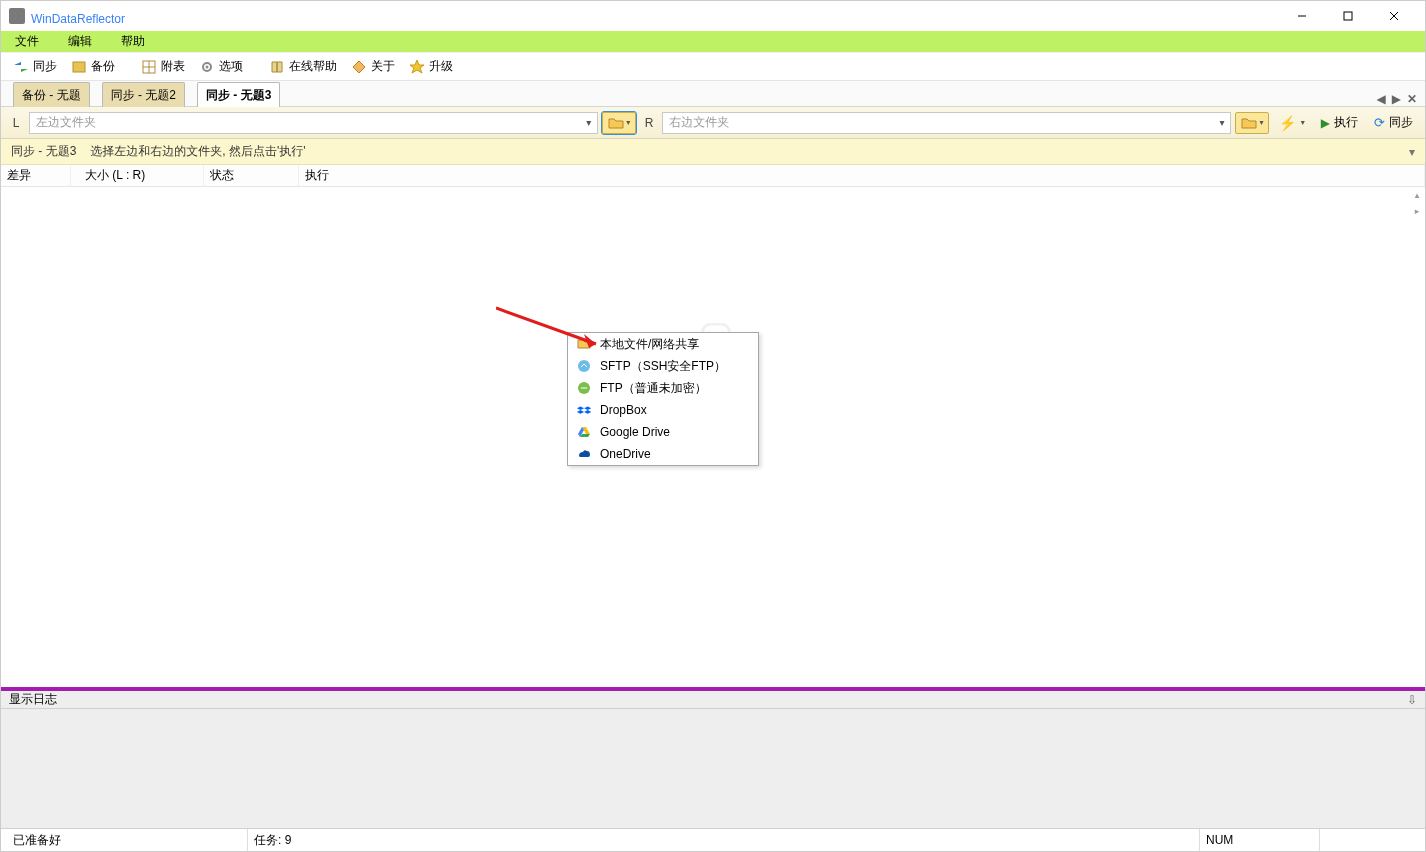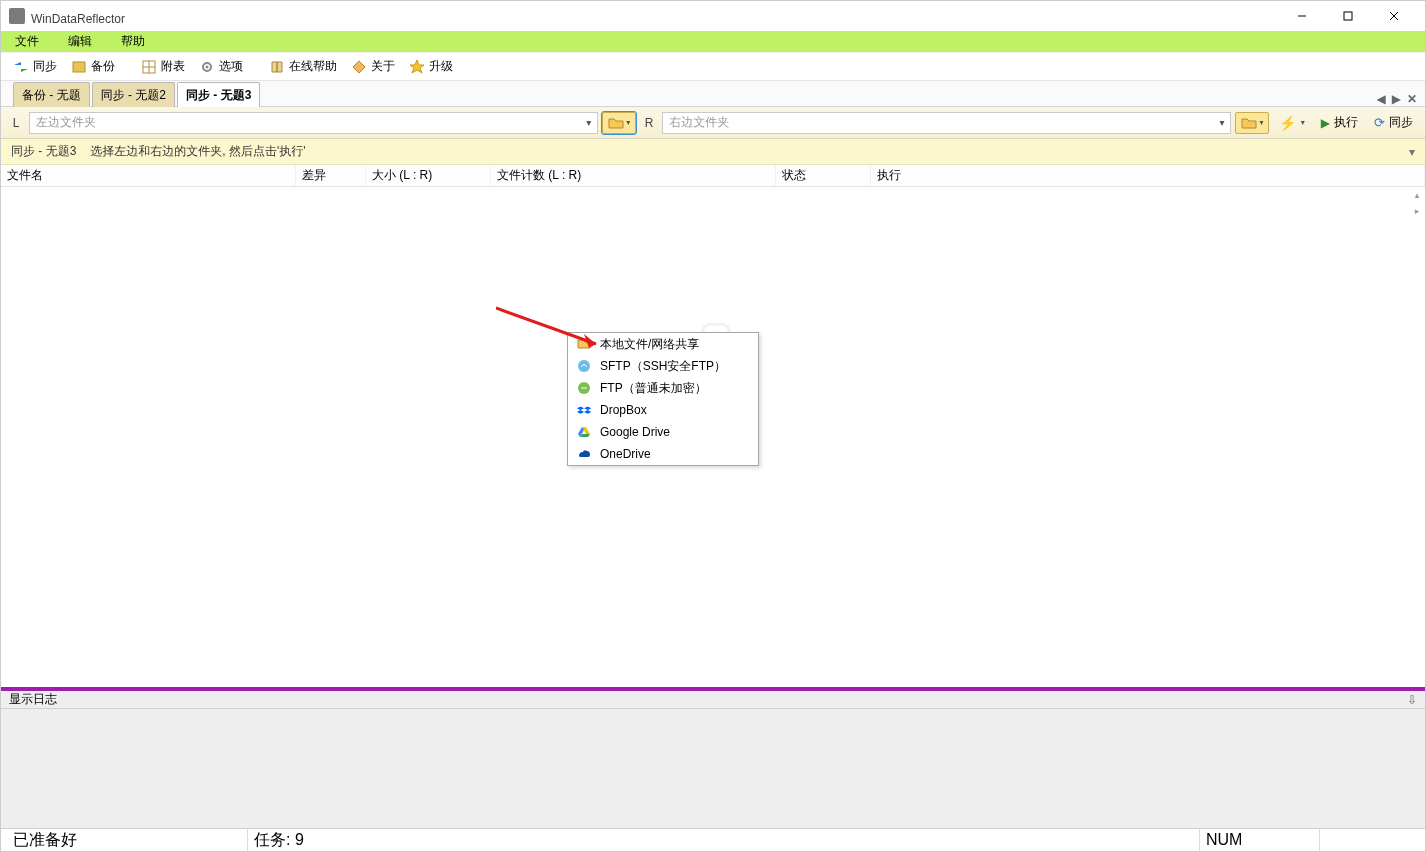--- a/index.html
+++ b/index.html
@@ -1,32 +1,32 @@
 <!DOCTYPE html>
 <html><head>
 <meta charset="utf-8">
 <style>
 * { box-sizing: border-box; margin: 0; padding: 0; }
 body { font-family: "Microsoft YaHei","Segoe UI",Tahoma,sans-serif; font-size: 12px; background: #fff; width: 1426px; height: 852px; overflow: hidden; display: flex; flex-direction: column; border: 1px solid #ccc; }
 
 .titlebar { height: 30px; background: #fff; display: flex; align-items: center; padding: 0 8px; }
 .titlebar .app-icon { width: 16px; height: 16px; background: #7a7a7a; margin-right: 6px; border-radius: 2px; }
-.titlebar .title { flex: 1; color: #404040; margin-top: 6px; }
+.titlebar .title { flex: 1; color: #3b82f6; margin-top: 6px; }
 .titlebar .win-btn { width: 46px; height: 30px; display: flex; align-items: center; justify-content: center; color: #333; font-size: 12px; }
 
 .menubar { height: 22px; background: #bef264; display: flex; align-items: center; padding: 0 6px; gap: 13px; border-bottom: 1px solid #f0f0f0; }
 .menubar .menu-item { padding: 2px 8px; color: #000; }
 
 .toolbar { height: 28px; background: #fff; display: flex; align-items: center; padding: 0 6px; gap: 2px; border-bottom: 1px solid #e5e5e5; }
 .tool-btn { display: flex; align-items: center; gap: 4px; padding: 2px 6px; color: #000; }
 .tool-sep { width: 10px; }
 .icon { width: 16px; height: 16px; display: inline-block; vertical-align: middle; }
 
 .tabstrip { height: 26px; background: #fafafa; border-bottom: 1px solid #d4d4d4; display: flex; align-items: flex-end; padding-left: 12px; position: relative; }
-.tab { padding: 4px 8px 3px 8px; font-size: 12px; border: 1px solid #b9b9b9; border-bottom: none; background: #e9dcaf; margin-right: 2px; position: relative; top: 1px; color: #000; border-radius: 2px 2px 0 0; }
+.tab { padding: 4px 8px 3px 8px; font-size: 12px; border: 1px solid #b9b9b9; border-bottom: none; background: #e9dcaf; margin-right: 12px; position: relative; top: 1px; color: #000; border-radius: 2px 2px 0 0; }
 .tab.active { background: #fff; font-weight: bold; z-index: 2; }
 .tabstrip-right { margin-left: auto; display: flex; gap: 6px; padding-right: 8px; align-items: center; color: #666; }
 
 .pathbar { height: 32px; background: linear-gradient(#fbf7e6,#f6f0d2); border-bottom: 1px solid #d9d4c0; display: flex; align-items: center; padding: 0 6px; gap: 4px; }
 .path-label { width: 18px; color: #444; text-align: center; }
 .path-input { flex: 1; height: 22px; background: #fff; border: 1px solid #c9c9c9; padding: 6px 6px; color: #999; display: flex; align-items: center; justify-content: space-between; }
 .path-input .chev { color: #555; font-size: 10px; }
 .folder-btn { width: 34px; height: 22px; background: #fbe79a; border: 1px solid #c9ad4d; display: flex; align-items: center; justify-content: center; gap: 2px; border-radius: 2px; }
 .folder-btn.highlight { outline: 1px solid #3b8fd6; }
 .action-btn { height: 22px; padding: 0 6px; display: flex; align-items: center; gap: 4px; color: #000; }
@@ -50,21 +50,21 @@
 .dropdown { position: absolute; left: 566px; top: 145px; width: 192px; background: #fff; border: 1px solid #a7a7a7; box-shadow: 2px 2px 4px rgba(0,0,0,0.15); z-index: 100; }
 .dd-item { height: 22px; display: flex; align-items: center; gap: 8px; padding: 0 8px; color: #000; }
 .dd-icon { width: 16px; height: 16px; display: inline-block; }
 
 .arrow { position: absolute; left: 495px; top: 117px; width: 120px; height: 50px; pointer-events: none; z-index: 101; }
 
 .logpanel-title { height: 22px; background: #eeeeee; border-top: 4px solid #a21caf; border-bottom: 1px solid #d0d0d0; display: flex; align-items: center; padding: 0 8px; color: #000; }
 .logpanel-title .pin { margin-left: auto; color: #666; }
 .logpanel { height: 120px; background: #eeeeee; border-bottom: 1px solid #d0d0d0; }
 
-.statusbar { height: 22px; background: #fff; display: flex; align-items: center; padding: 0 6px; font-size: 16px; }
+.statusbar { height: 22px; background: #fff; display: flex; align-items: center; padding: 0 6px; font-size: 12px; }
 .statusbar .sec { padding: 0 6px; border-left: 1px solid #ddd; height: 100%; display: flex; align-items: center; }
 .statusbar .sec:first-child { border-left: none; }
 .statusbar .ready { width: 240px; }
 .statusbar .tasks { flex: 1; }
 .statusbar .num { width: 120px; }
 
 .scroll-right-handle { position: absolute; right: 0; top: 0; width: 16px; height: 100%; display: flex; flex-direction: column; justify-content: flex-start; color: #999; }
 .scroll-right-handle .arrowbtn { height: 16px; display:flex; align-items:center; justify-content:center; font-size:9px; }
 </style>
 </head>
@@ -210,24 +210,22 @@
   </div>
 </div>
 
 <div class="infobar">
   <span class="task-name">同步 - 无题3</span>
   <span>选择左边和右边的文件夹, 然后点击'执行'</span>
   <span style="margin-left:auto; color:#777;">▾</span>
 </div>
 
 <div class="gridhead">
-  <div class="col" style="width:295px;">文件名</div>
   <div class="col" style="width:70px;">差异</div>
-  <div class="col" style="width:125px;">大小 (L : R)</div>
-  <div class="col" style="width:285px;">文件计数 (L : R)</div>
+  <div class="col" style="width:125px;margin-left:8px;">大小 (L : R)</div>
   <div class="col" style="width:95px;">状态</div>
   <div class="col" style="flex:1;">执行</div>
 </div>
 
 <div class="content">
   <div class="watermark">
     <div class="bag"></div>
     <div class="big">安下载</div>
     <div class="small">anxz.com</div>
   </div>

